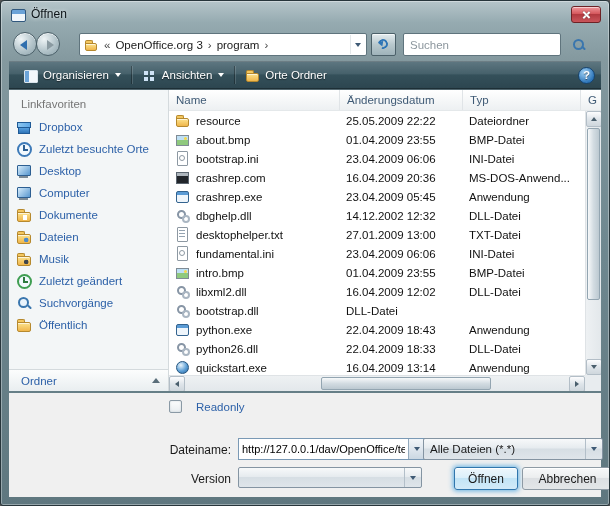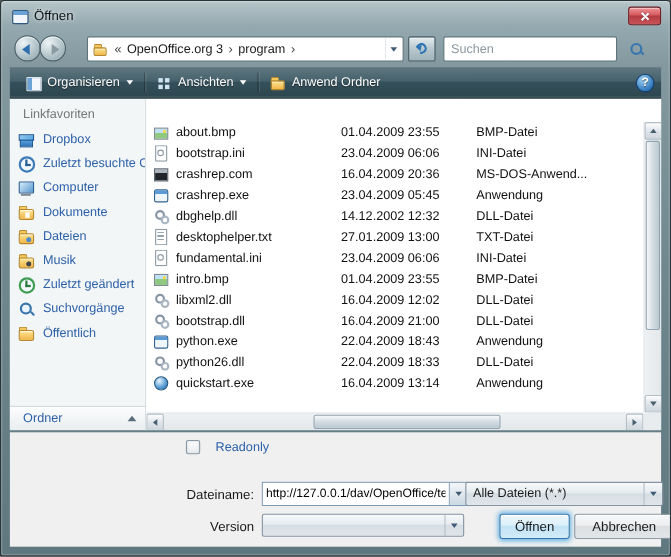--- a/index.html
+++ b/index.html
@@ -90,21 +90,21 @@
     box-shadow:6px 0 0 #cfe3f5, 0 6px 0 #cfe3f5, 6px 6px 0 #cfe3f5; }
   .help-btn { margin-left:auto; width:17px; height:17px; border-radius:50%;
     border:1px solid #16436f; background:radial-gradient(circle at 35% 30%,#9fd0f4,#2f77ba 70%);
     color:#fff; font-size:11px; font-weight:bold; display:flex; align-items:center; justify-content:center;
     text-shadow:0 1px 1px rgba(0,0,0,.5); }
 
   
   .main { position:absolute; top:88px; left:8px; right:8px; bottom:114px; background:#fff;
     border-top:1px solid #51666e; display:flex; }
 
-  .sidebar { width:124px; flex:none; background:#f3f6f7; border-right:1px solid #d4dadd; position:relative; overflow:hidden; }
+  .sidebar { width:160px; flex:none; background:#f3f6f7; border-right:1px solid #d4dadd; position:relative; overflow:hidden; }
   .sb-header { padding:8px 0 6px 12px; font-size:11.5px; color:#767676; }
   .sb-item { display:flex; align-items:center; height:22px; padding-left:7px; font-size:11.5px;
     color:#2d61a8; white-space:nowrap; overflow:hidden; cursor:default; }
   .si { width:16px; height:16px; position:relative; flex:none; margin-right:7px; }
 
   .ordner-bar { position:absolute; left:0; right:0; bottom:0; height:22px;
     background:linear-gradient(180deg,#fcfdfd,#e9eef0); border-top:1px solid #d4dadd;
     display:flex; align-items:center; padding:0 8px 0 12px; font-size:11.5px; color:#2d61a8; }
   .tri-up { width:0; height:0; border-left:4px solid transparent; border-right:4px solid transparent;
     border-bottom:5px solid #5a6e7a; margin-left:auto; }
@@ -286,38 +286,42 @@
     </div>
     <span class="tb-sep"></span>
     <div class="tb-btn">
       <span class="tbi ic-views"></span>
       <span>Ansichten</span>
       <span class="tb-tri"></span>
     </div>
     <span class="tb-sep"></span>
     <div class="tb-btn">
       <span class="tbi ic-folder"></span>
-      <span>Anwend Ordner</span>
+      <span>Orte Ordner</span>
     </div>
     <div class="help-btn">
       <span>?</span>
     </div>
   </div>
 
   <div class="main">
 
     <div class="sidebar">
       <div class="sb-header">Linkfavoriten</div>
       <div class="sb-item">
         <span class="si ic-dropbox"></span>
         <span>Dropbox</span>
       </div>
       <div class="sb-item">
         <span class="si ic-clock"></span>
         <span>Zuletzt besuchte Orte</span>
+      </div>
+      <div class="sb-item">
+        <span class="si ic-monitor"></span>
+        <span>Desktop</span>
       </div>
       <div class="sb-item">
         <span class="si ic-monitor"></span>
         <span>Computer</span>
       </div>
       <div class="sb-item">
         <span class="si ic-folder ovl-doc"></span>
         <span>Dokumente</span>
       </div>
       <div class="sb-item">
@@ -340,22 +344,37 @@
         <span class="si ic-folder"></span>
         <span>Öffentlich</span>
       </div>
       <div class="ordner-bar">
         <span>Ordner</span>
         <span class="tri-up"></span>
       </div>
     </div>
 
     <div class="filelist">
+      <div class="list-header">
+        <div class="lh-cell"><span>Name</span></div>
+        <div class="lh-cell"><span>Änderungsdatum</span></div>
+        <div class="lh-cell"><span>Typ</span></div>
+        <div class="lh-cell"><span>G</span></div>
+      </div>
 
       <div class="rows">
+        <div class="row">
+          <div class="cell name">
+              <span class="fi ic-folder"></span>
+              <span>resource</span>
+            </div>
+          <div class="cell date">25.05.2009 22:22</div>
+          <div class="cell type">Dateiordner</div>
+          <div class="cell"></div>
+        </div>
         <div class="row">
           <div class="cell name">
               <span class="fi ic-image"></span>
               <span>about.bmp</span>
             </div>
           <div class="cell date">01.04.2009 23:55</div>
           <div class="cell type">BMP-Datei</div>
           <div class="cell"></div>
         </div>
         <div class="row">
@@ -428,21 +447,20 @@
             </div>
           <div class="cell date">16.04.2009 12:02</div>
           <div class="cell type">DLL-Datei</div>
           <div class="cell"></div>
         </div>
         <div class="row">
           <div class="cell name">
               <span class="fi ic-dll"></span>
               <span>bootstrap.dll</span>
             </div>
-          <div class="cell date">16.04.2009 21:00</div>
           <div class="cell type">DLL-Datei</div>
           <div class="cell"></div>
         </div>
         <div class="row">
           <div class="cell name">
               <span class="fi ic-exe"></span>
               <span>python.exe</span>
             </div>
           <div class="cell date">22.04.2009 18:43</div>
           <div class="cell type">Anwendung</div>

